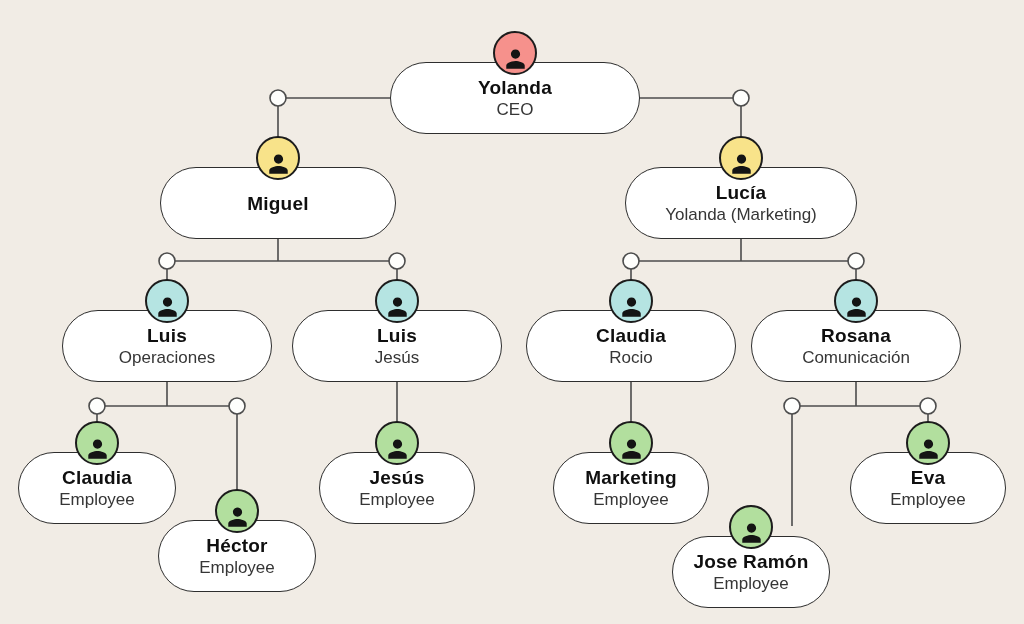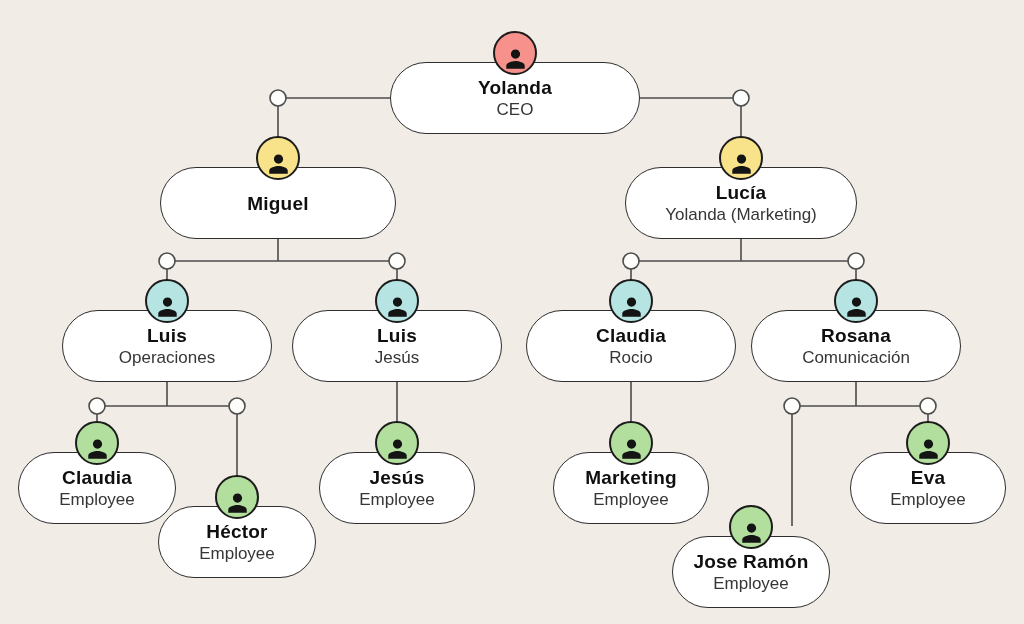--- a/index.html
+++ b/index.html
@@ -146,21 +146,21 @@
   <div class="node" style="left:18px;top:452px;width:158px">
     <span class="avatar" style="background: rgb(178, 223, 158);">
         <svg viewBox="0 0 24 24" width="27" height="27">
           <path fill="#141414" d="M12 12.2c2.3 0 4.1-1.8 4.1-4.1S14.3 4 12 4 7.9 5.8 7.9 8.1s1.8 4.1 4.1 4.1zm0 2c-2.8 0-8.2 1.4-8.2 4.1V21h16.4v-2.7c0-2.7-5.4-4.1-8.2-4.1z"></path>
         </svg>
       </span>
     <div class="name">Claudia</div>
     <div class="role">Employee</div>
   </div>
 
-  <div class="node" style="left:158px;top:506px;width:158px">
+  <div class="node" style="left:158px;top:520px;width:158px">
     <span class="avatar" style="background: rgb(178, 223, 158);">
         <svg viewBox="0 0 24 24" width="27" height="27">
           <path fill="#141414" d="M12 12.2c2.3 0 4.1-1.8 4.1-4.1S14.3 4 12 4 7.9 5.8 7.9 8.1s1.8 4.1 4.1 4.1zm0 2c-2.8 0-8.2 1.4-8.2 4.1V21h16.4v-2.7c0-2.7-5.4-4.1-8.2-4.1z"></path>
         </svg>
       </span>
     <div class="name">Héctor</div>
     <div class="role">Employee</div>
   </div>
 
   <div class="node" style="left:319px;top:452px;width:156px">

